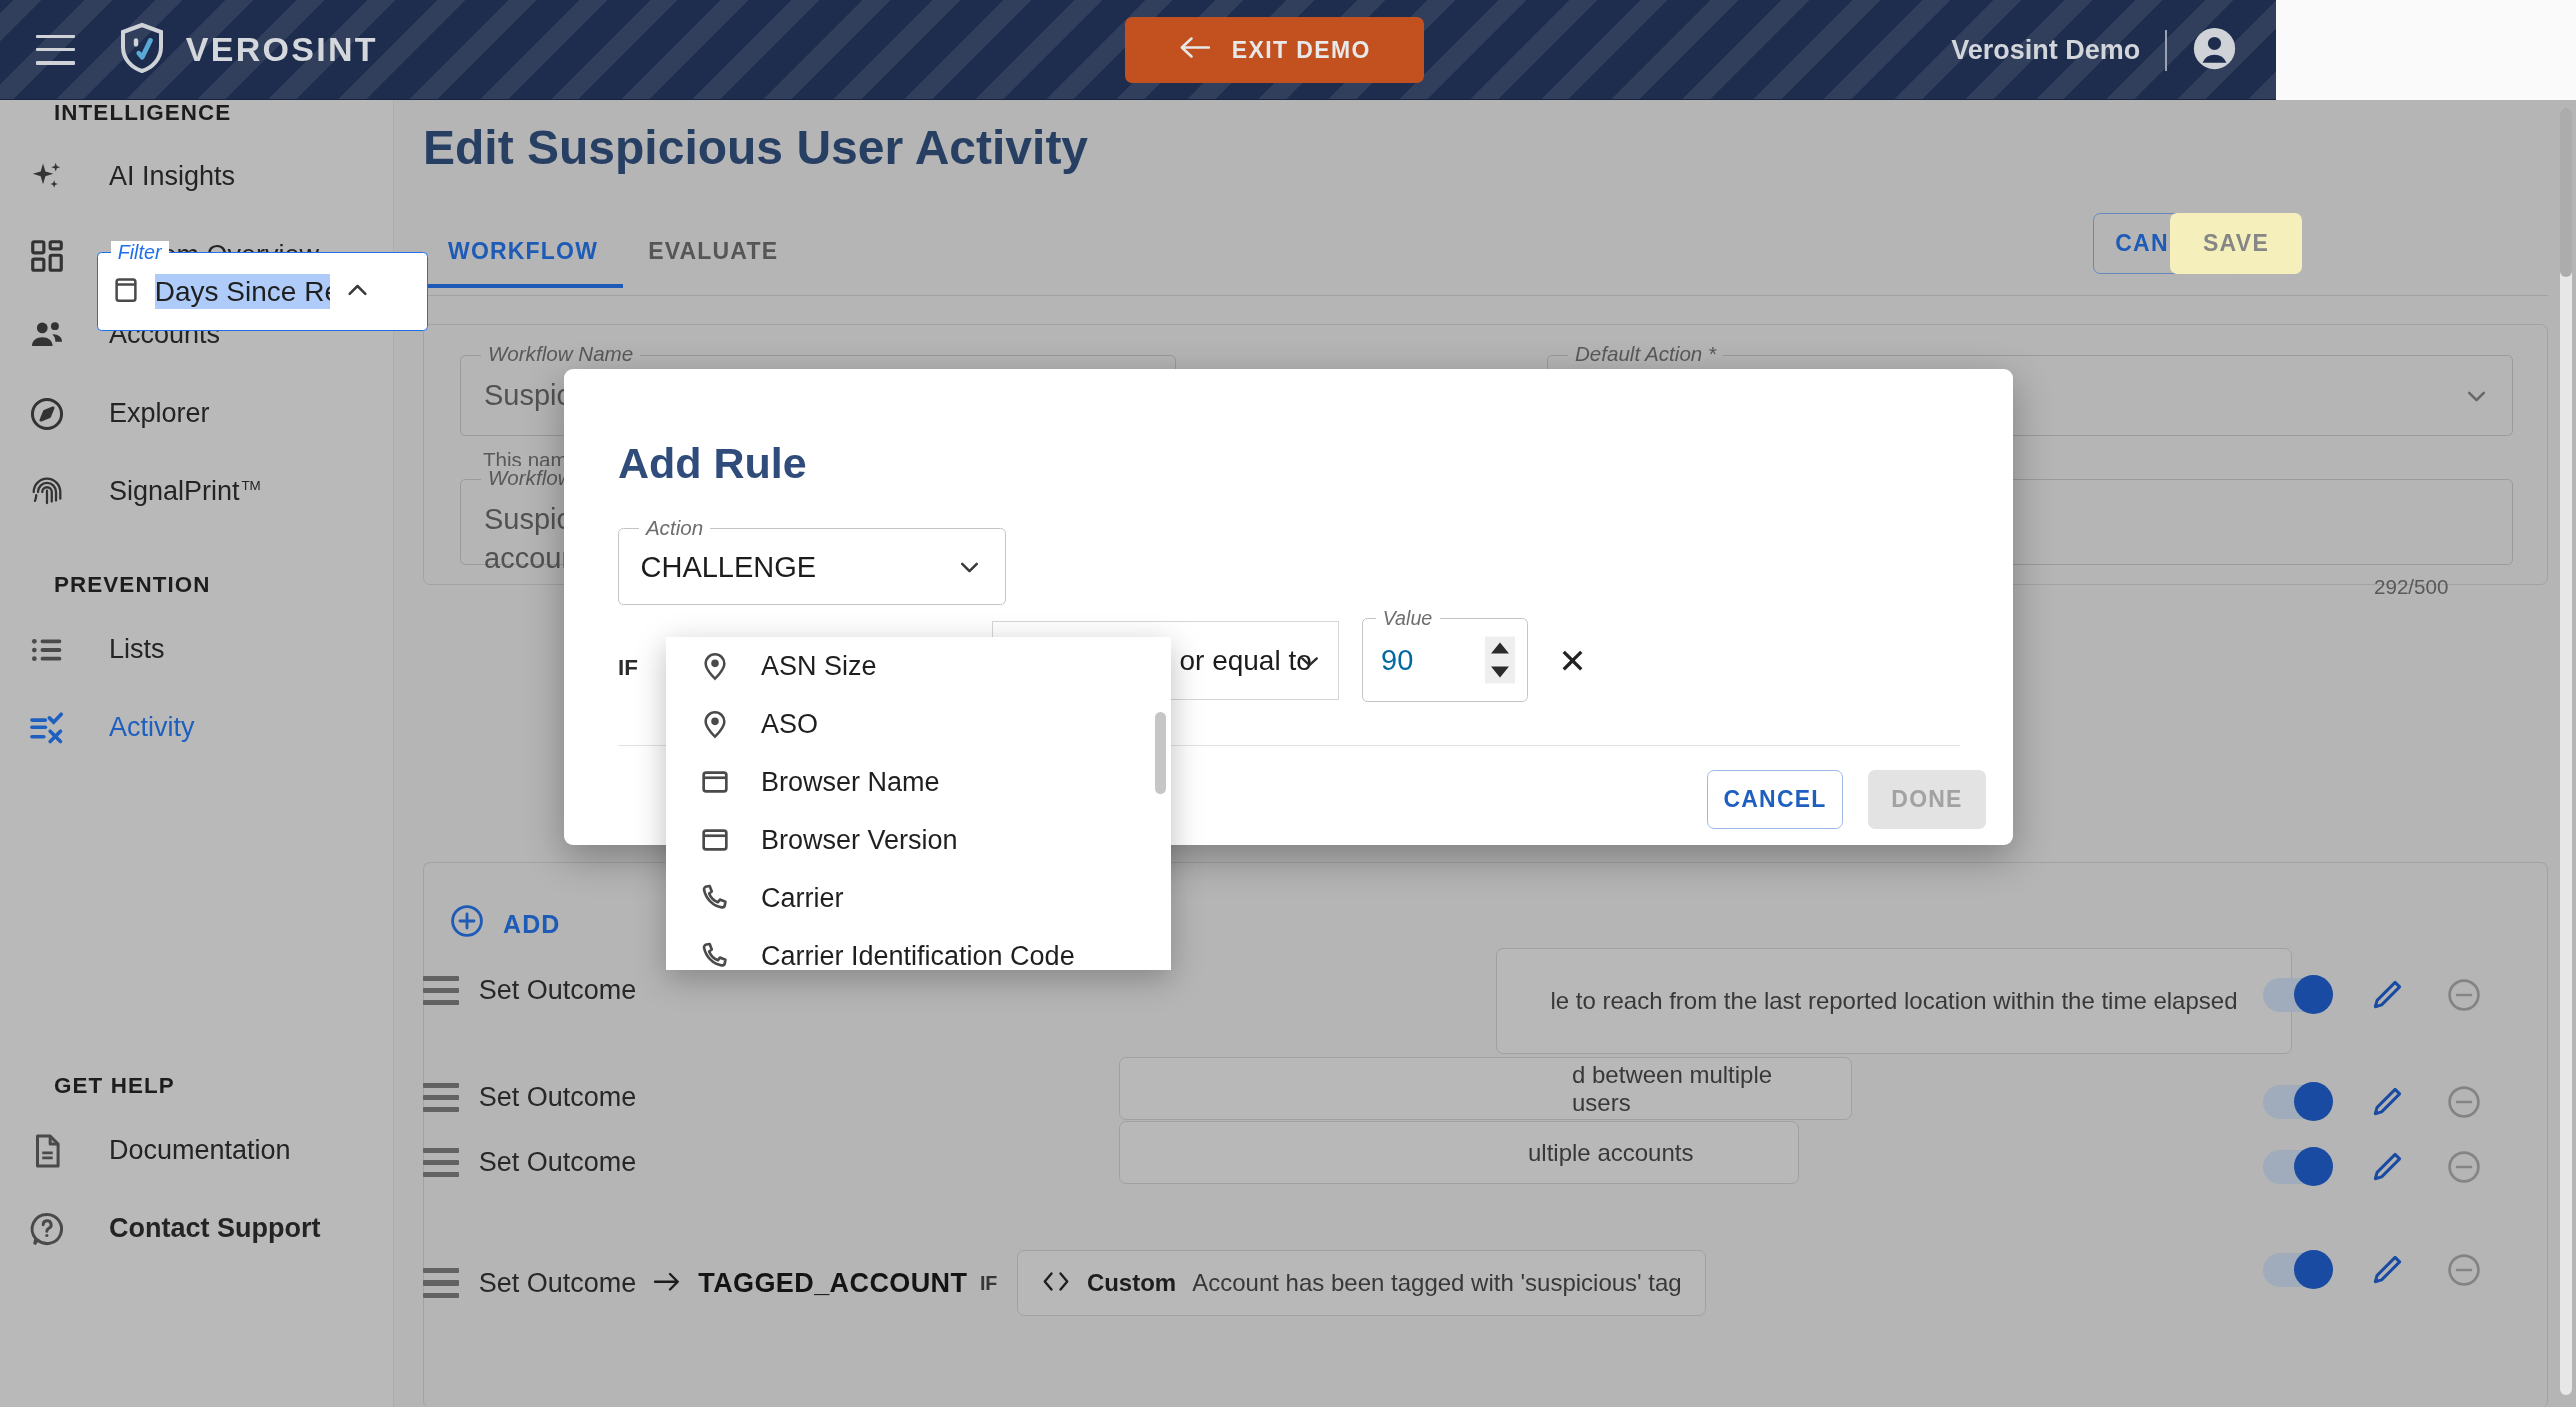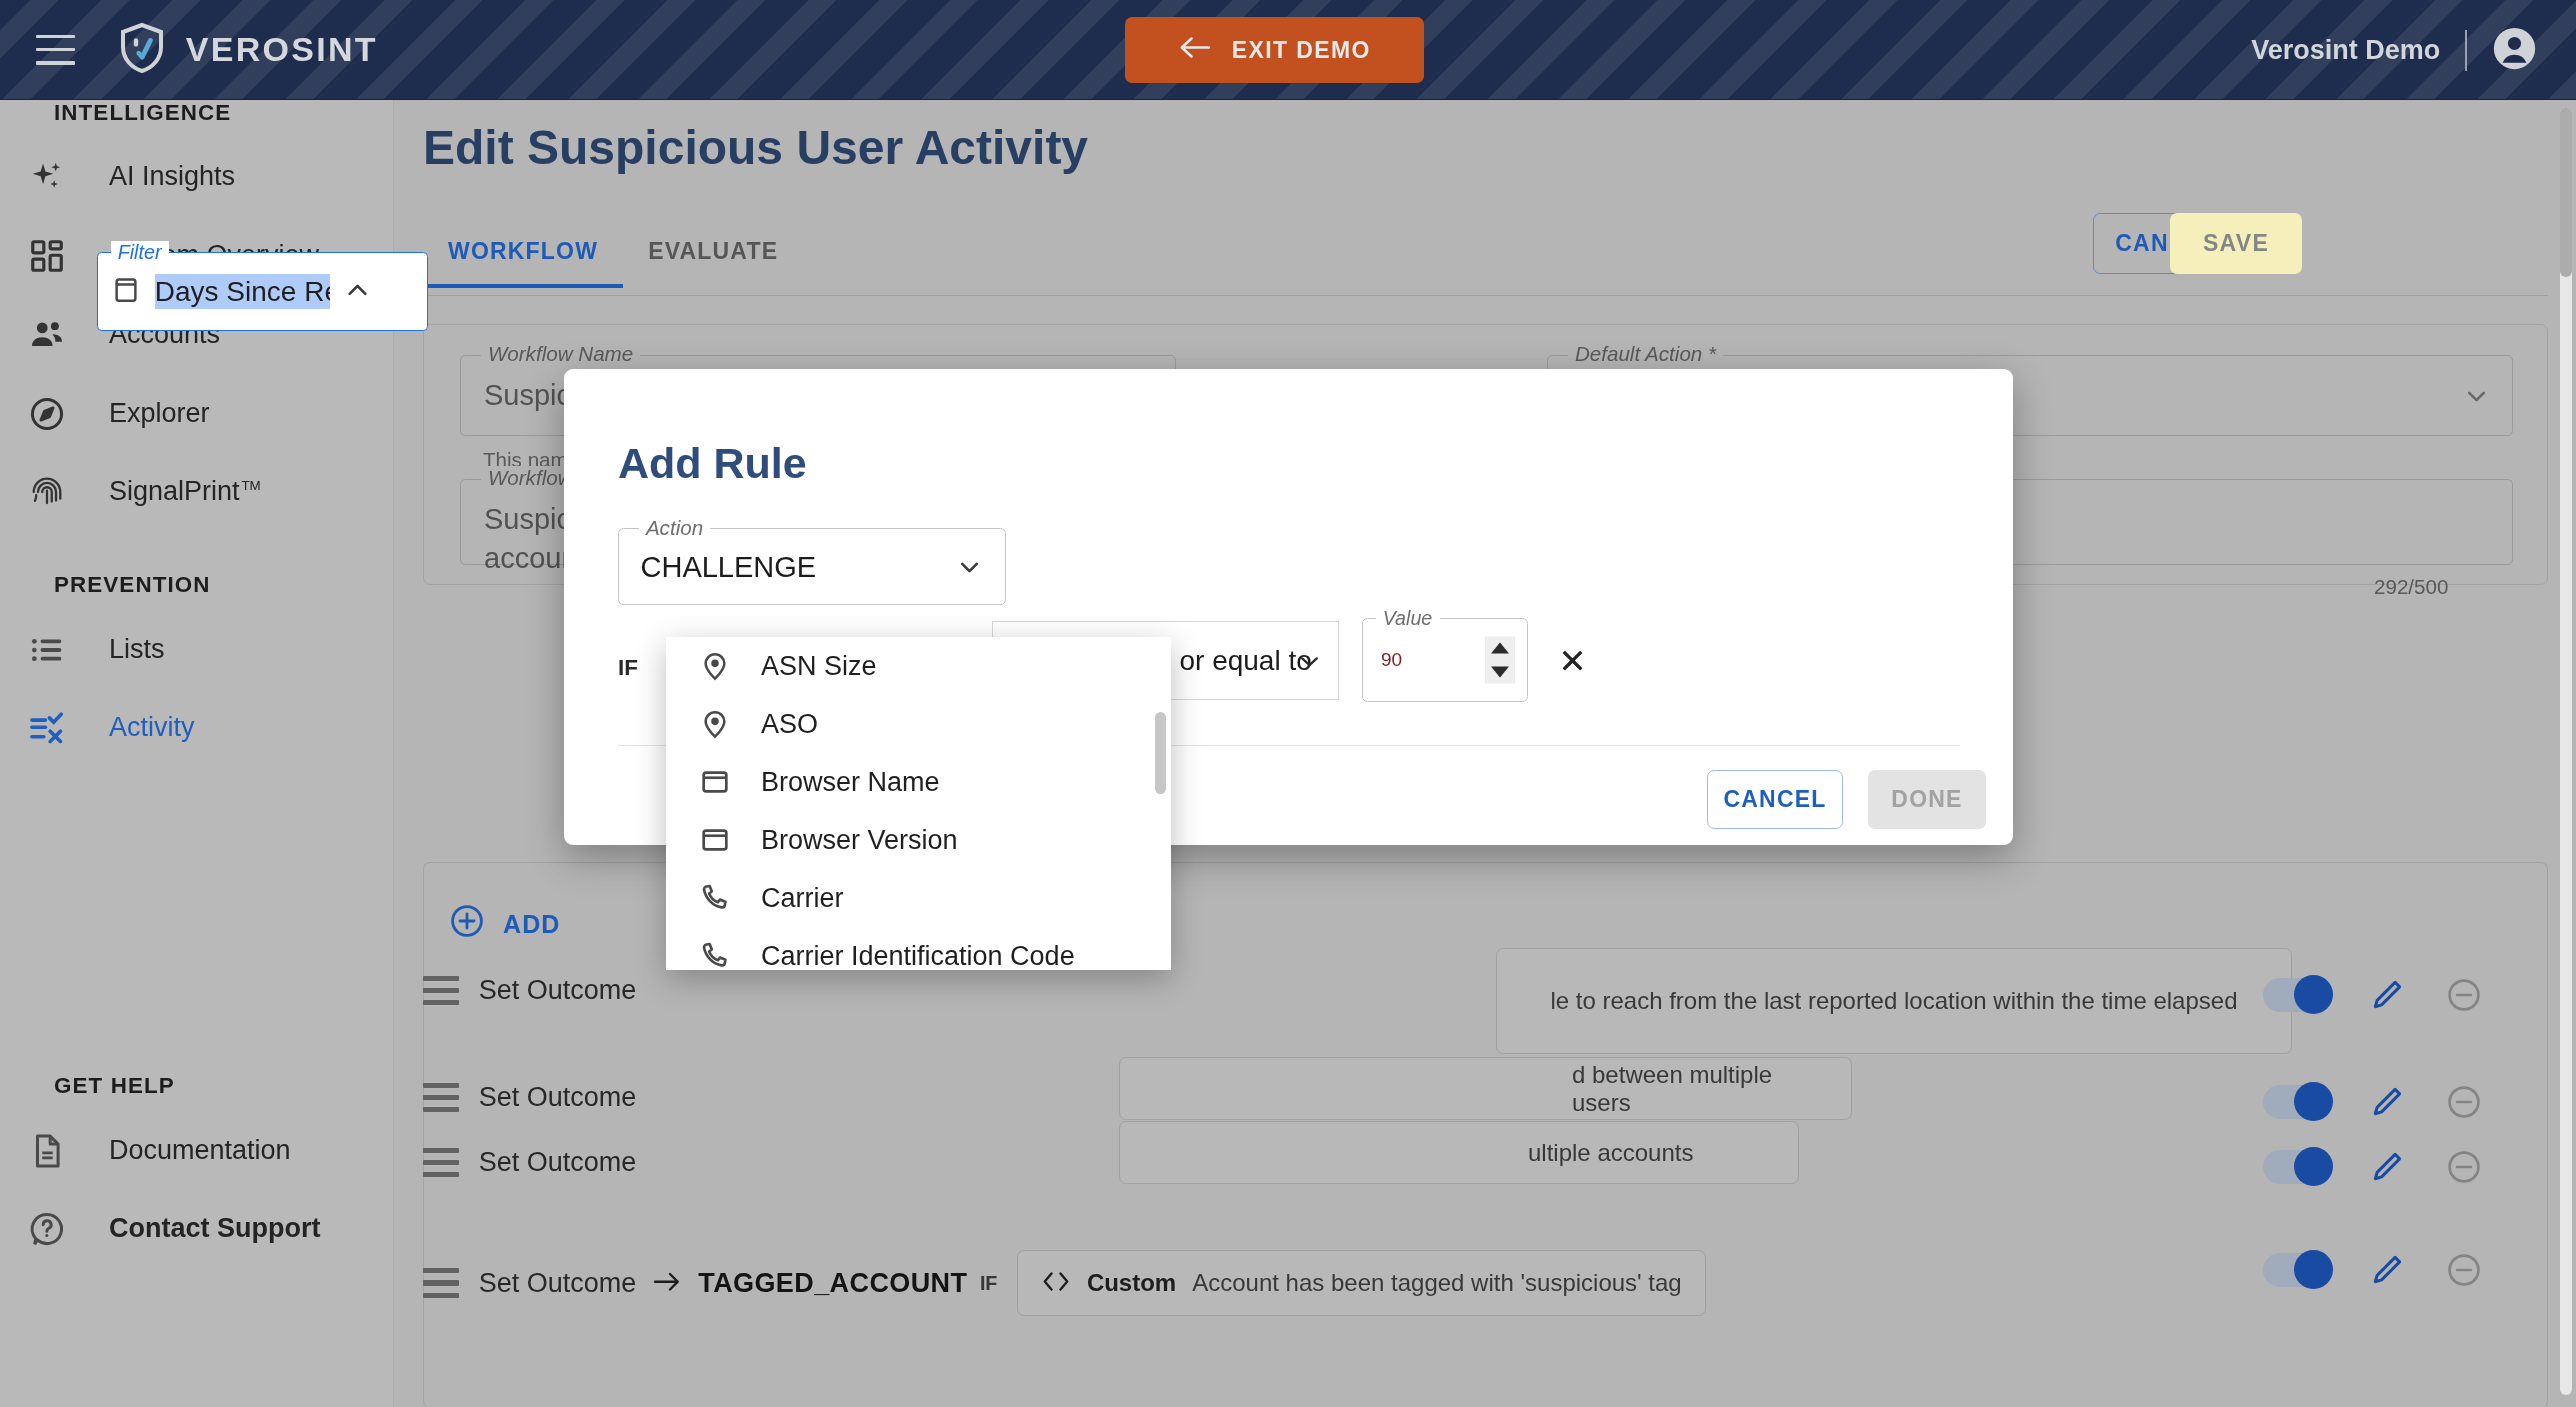--- a/index.html
+++ b/index.html
@@ -5,21 +5,21 @@
   * { box-sizing: border-box; margin: 0; padding: 0; }
   html, body {
     width: 2576px; height: 1408px;
     font-family: "Liberation Sans", sans-serif;
     background: #ffffff; overflow: hidden;
   }
   #root { position: relative; width: 2576px; height: 1408px; background: #fafafa; }
 
   
   #topbar {
-    position: absolute; left: 0; top: 0; width: 2576px; height: 100px;
+    position: absolute; left: 0; top: 0; width: 2276px; height: 100px;
     background-color: #1e2d4d;
     background-image: repeating-linear-gradient(
       -45deg,
       rgba(255,255,255,0.085) 0px, rgba(255,255,255,0.085) 19.7px,
       rgba(255,255,255,0) 19.7px, rgba(255,255,255,0) 50px);
     display: flex; align-items: center;
     border-bottom: 1.8px solid #17233c;
     z-index: 40;
   }
   .hamburger { margin-left: 36px; width: 39px; height: 30px;
@@ -132,21 +132,21 @@
     white-space: nowrap; overflow: hidden; width: 175px; }
 
   #op-field { position: absolute; left: 428px; top: 252px; width: 347px; height: 79px;
     border: 0.9px solid #d6d6d6; border-top: 0.9px solid #d6d6d6; background: #fff; }
   #op-value { position: absolute; left: 21.5px; top: 50%; transform: translateY(-50%);
     font-size: 28px; color: #1c1c1c; white-space: nowrap; }
 
   #value-field { position: absolute; left: 798px; top: 249px; width: 166px; height: 84px;
     border: 0.9px solid #c4c4c4; border-radius: 5.4px; background: #fff; }
   #value-field .field-legend { background: #fff; color: #6e6e6e; font-size: 19.7px; top: -12.5px; left: 12.5px; }
-  #value-num { position: absolute; left: 18px; top: 50%; transform: translateY(-50%); font-size: 19px; color: #7f1d1d; }
+  #value-num { position: absolute; left: 18px; top: 50%; transform: translateY(-50%); font-size: 29px; color: #0369a1; }
   .stepper { position: absolute; right: 12.5px; top: 50%; transform: translateY(-50%);
     width: 30px; height: 47px; background: #eeeeee; display: flex; flex-direction: column;
     align-items: center; justify-content: space-around; cursor: pointer; }
   .stepper .up, .stepper .dn { width: 0; height: 0; border-left: 9.8px solid transparent;
     border-right: 9.8px solid transparent; }
   .stepper .up { border-bottom: 11.6px solid #2b2b2b; }
   .stepper .dn { border-top: 11.6px solid #2b2b2b; }
   #remove-filter { position: absolute; left: 987px; top: 270px; width: 43px; height: 43px;
     font-size: 34px; color: #222; display: flex; align-items: center; justify-content: center; cursor: pointer; }
 

